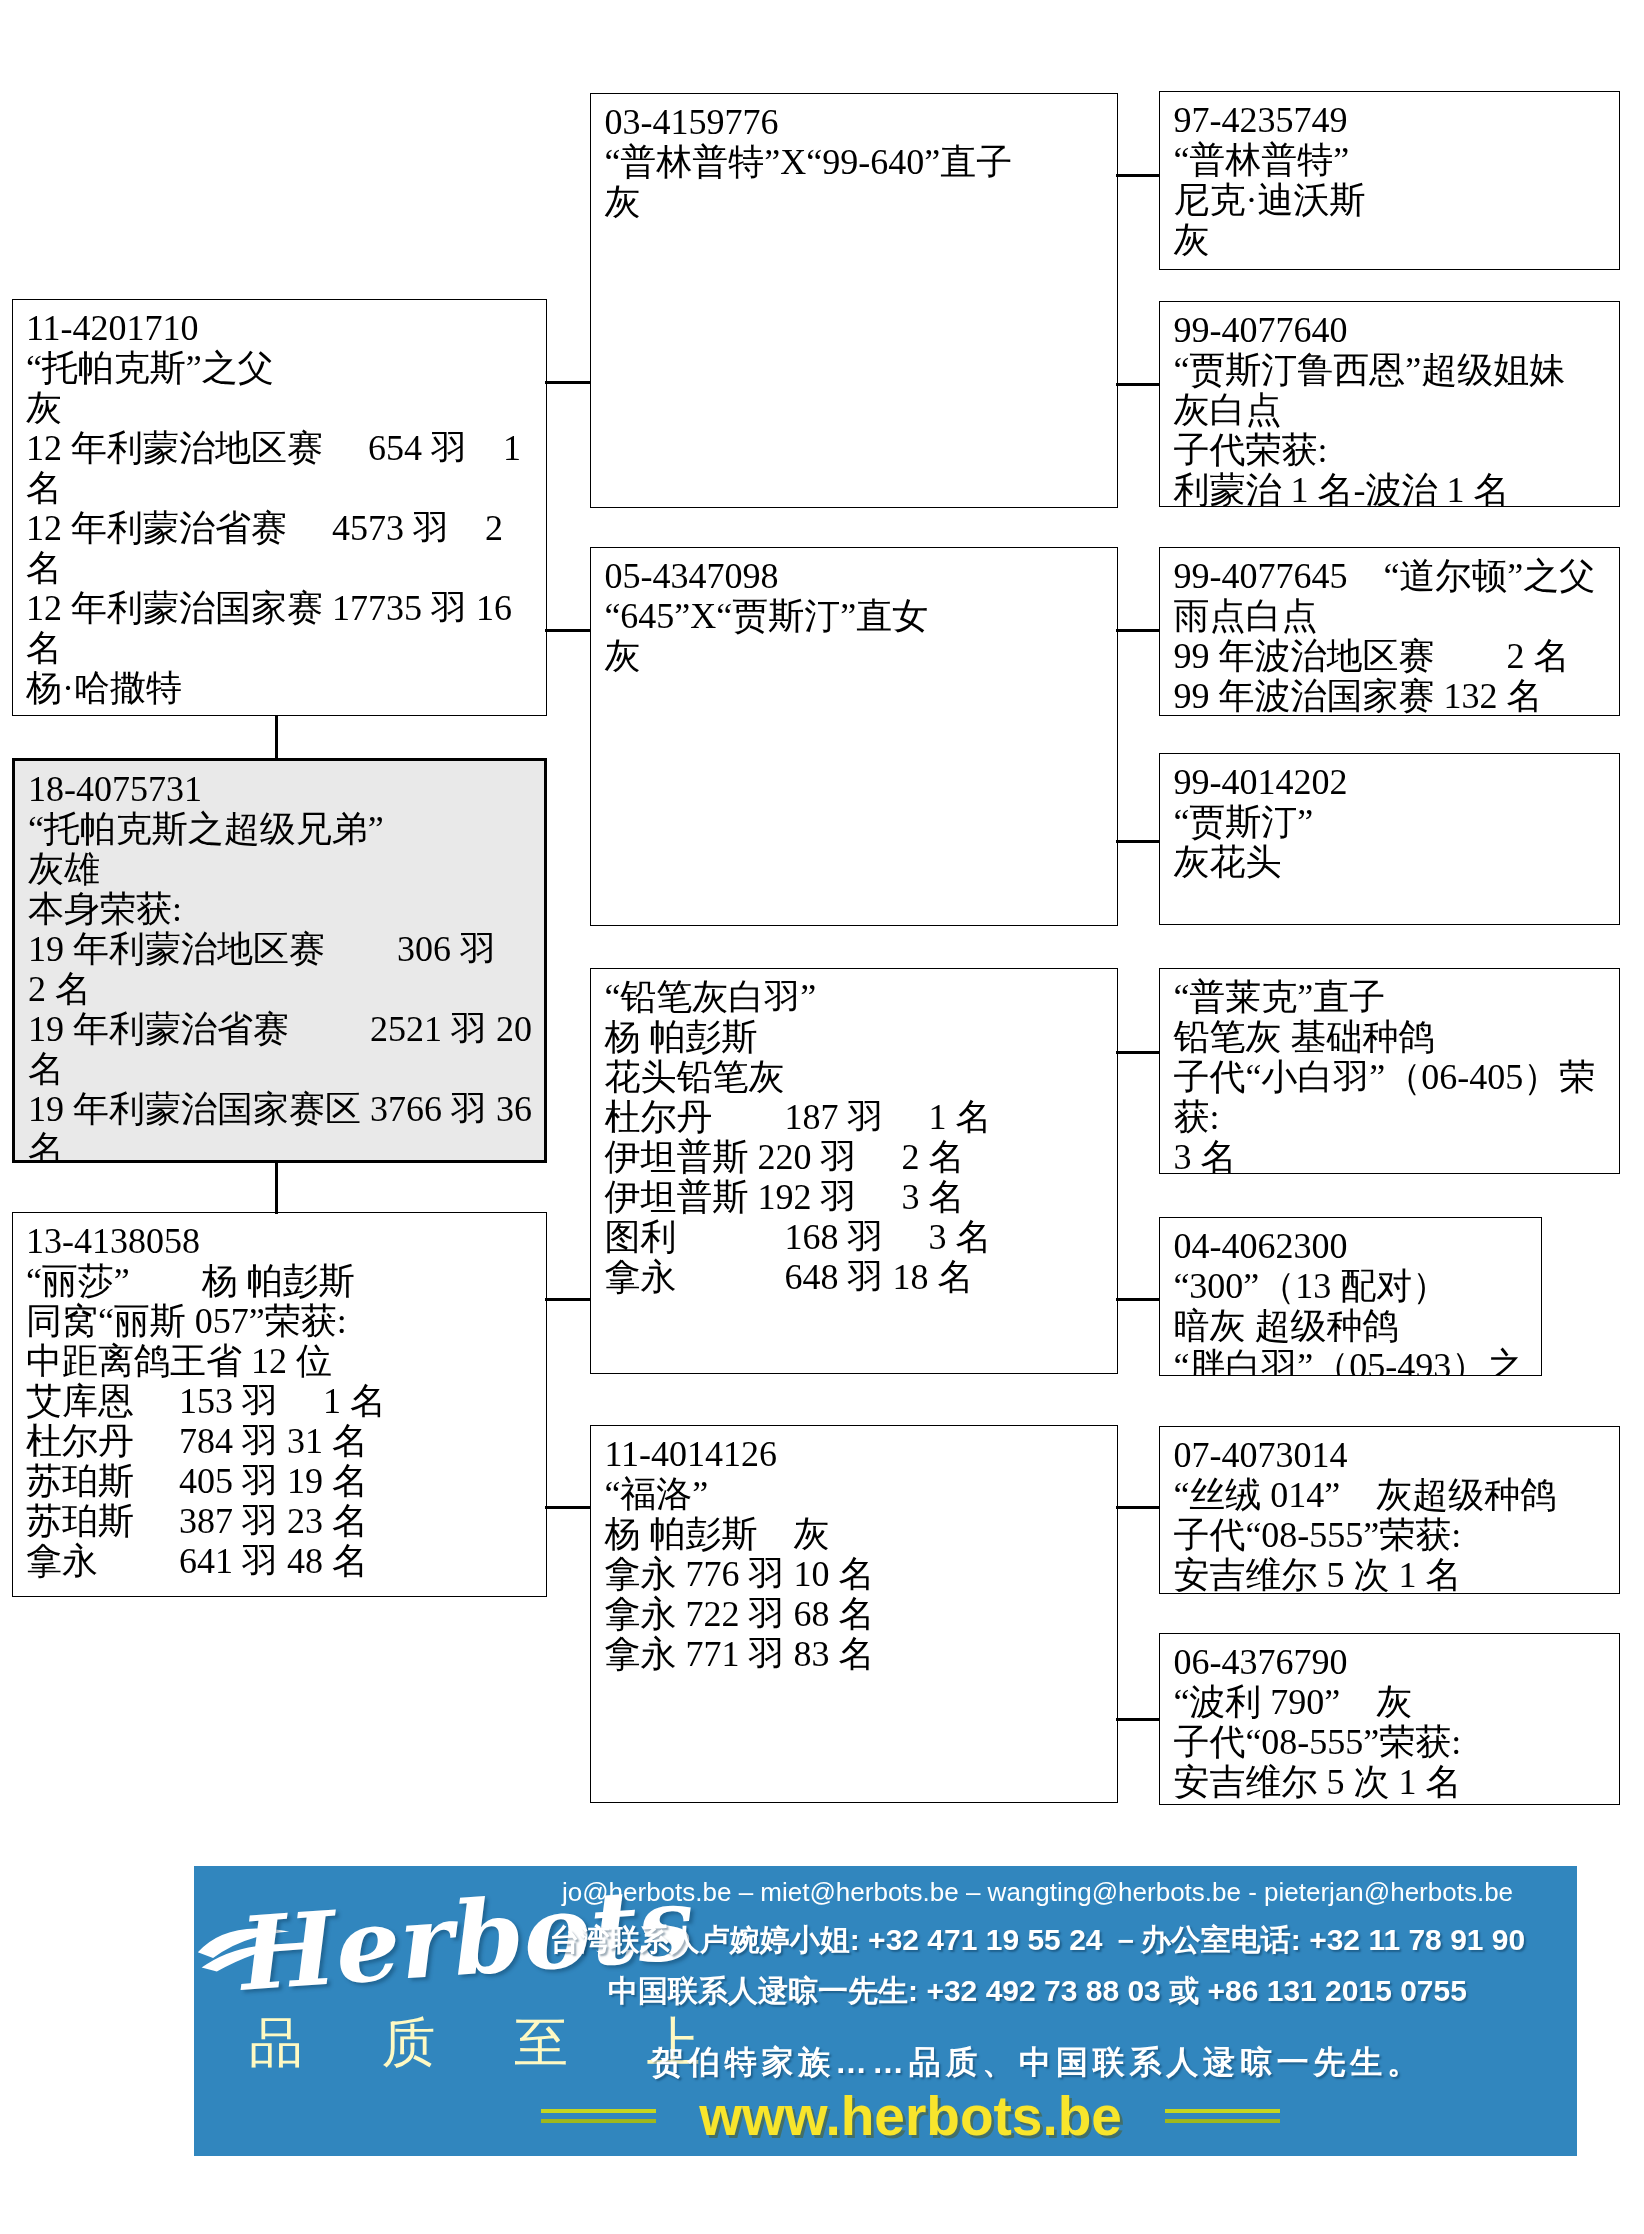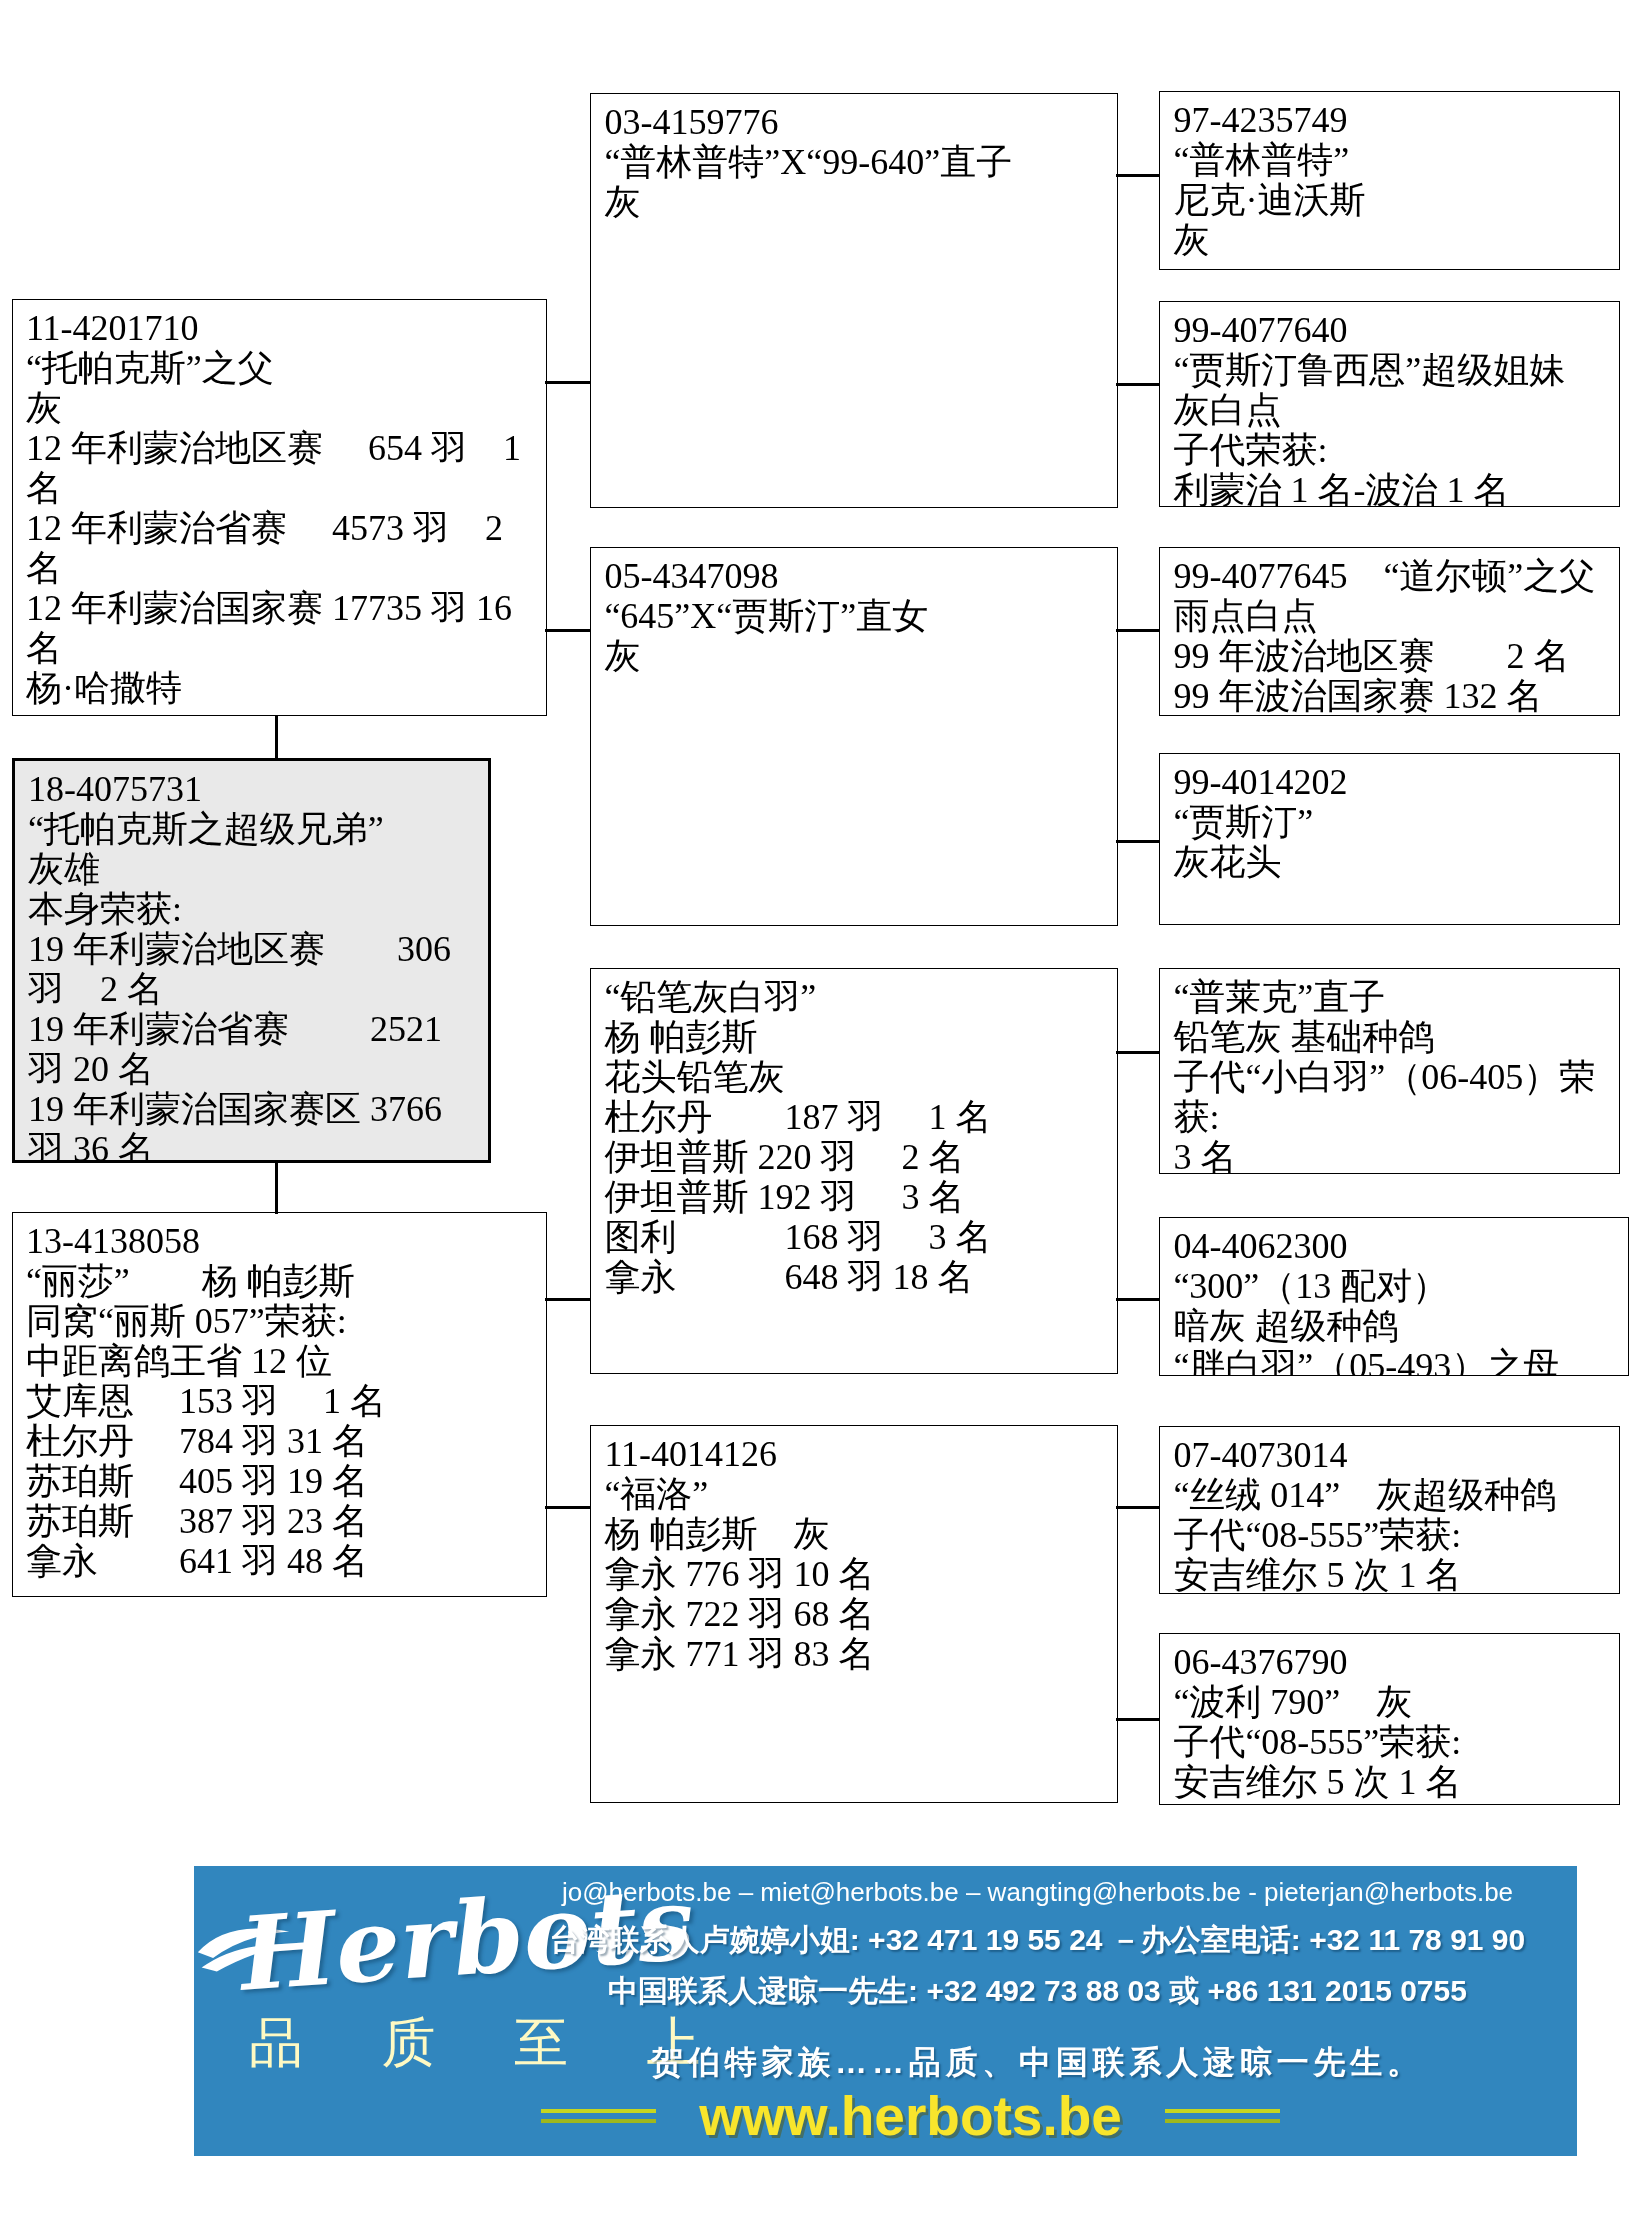--- a/index.html
+++ b/index.html
@@ -43,21 +43,21 @@
   <div class="box" style="left:11.5px;top:299px;width:535px;height:417px;">
     <div class="ring">11-4201710</div>
     <div class="body">“托帕克斯”之父
 灰
 12 年利蒙治地区赛　 654 羽　1 名
 12 年利蒙治省赛　 4573 羽　2 名
 12 年利蒙治国家赛 17735 羽 16 名
 杨·哈撒特</div>
   </div>
 
-  <div class="box subject" style="left:11.5px;top:758px;width:479px;height:405px;">
+  <div class="box subject" style="left:11.5px;top:758px;width:535px;height:405px;">
     <div class="ring">18-4075731</div>
     <div class="body">“托帕克斯之超级兄弟”
 灰雄
 本身荣获:
 19 年利蒙治地区赛　　306 羽　2 名
 19 年利蒙治省赛　　 2521 羽 20 名
 19 年利蒙治国家赛区 3766 羽 36 名
 19 年利蒙治国家赛　10783 羽 47 名</div>
   </div>
 
@@ -133,21 +133,21 @@
 灰花头</div>
   </div>
 
   <div class="box" style="left:1159px;top:968px;width:461px;height:206px;">
     <div class="body">“普莱克”直子
 铅笔灰 基础种鸽
 子代“小白羽”（06-405）荣获:
 3 名</div>
   </div>
 
-  <div class="box" style="left:1159px;top:1217px;width:470px;height:159px;">
+  <div class="box" style="left:1159px;top:1217px;width:383px;height:159px;">
     <div class="ring">04-4062300</div>
     <div class="body">“300”（13 配对）
 暗灰 超级种鸽
 “胖白羽”（05-493）之母</div>
   </div>
 
   <div class="box" style="left:1159px;top:1426px;width:461px;height:168px;">
     <div class="ring">07-4073014</div>
     <div class="body">“丝绒 014”　灰超级种鸽
 子代“08-555”荣获:

